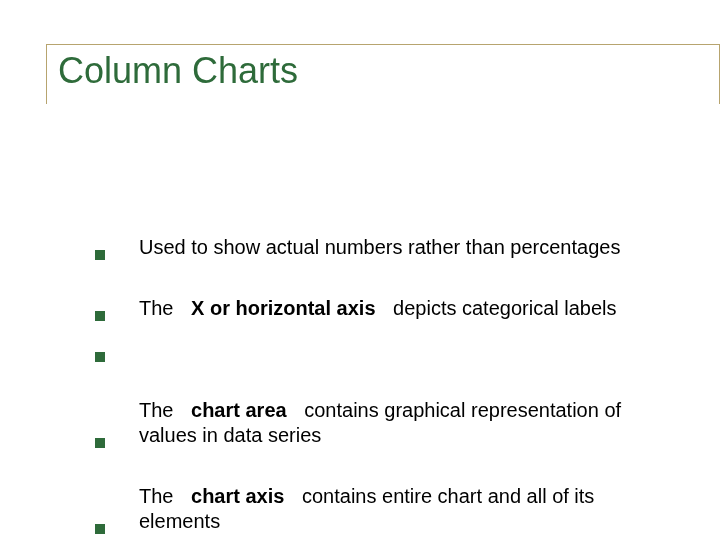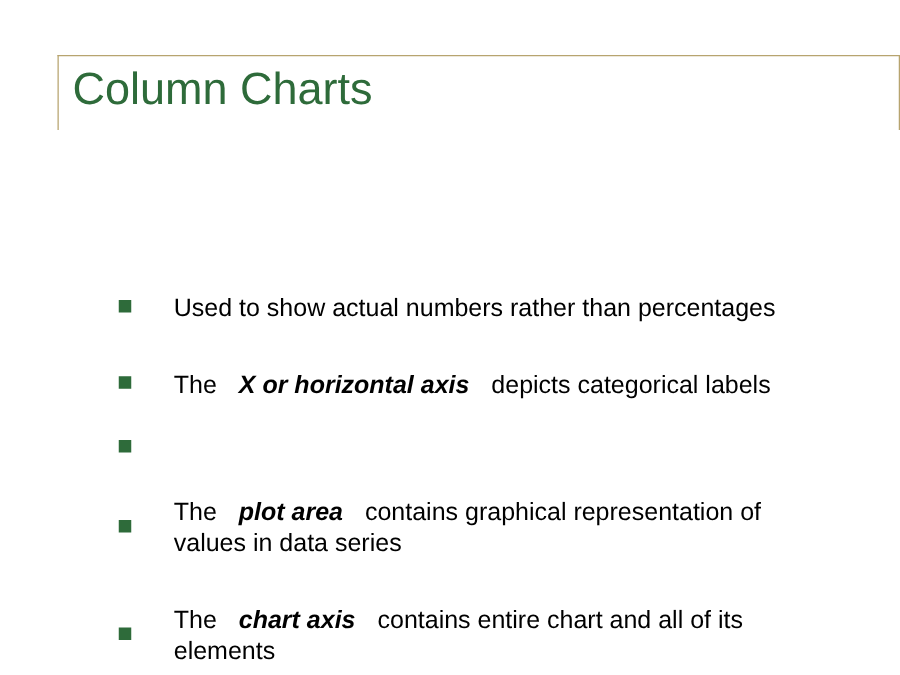--- a/index.html
+++ b/index.html
@@ -32,37 +32,37 @@
     letter-spacing: 0;
   }
   .content {
     position: absolute;
     top: 175px;
     left: 35px;
     right: 40px;
   }
   .bullet-row {
     display: flex;
-    align-items: center;
+    align-items: flex-end;
     margin-bottom: 4px;
   }
   .bullet-icon {
     width: 10px;
     height: 10px;
     background: #2e6b3a;
     margin-top: 7px;
     margin-right: 22px;
     flex-shrink: 0;
   }
   .bullet-text {
     font-size: 20px;
     color: #000000;
     line-height: 1.25;
   }
-  .bullet-text .bi { font-weight: bold; font-style: italic; }
+  .bullet-text .bi { font-weight: bold; }
 </style>
 </head>
 <body>
 
 <div class="title-box"></div>
 <div class="title-text">Column Charts</div>
 
 <div class="content">
   <div class="bullet-row">
     <div class="bullet-icon"></div>
@@ -70,19 +70,19 @@
   </div>
   <div class="bullet-row">
     <div class="bullet-icon"></div>
     <div class="bullet-text">The <span class="bi">X or horizontal axis</span> depicts categorical labels</div>
   </div>
   <div class="bullet-row">
     <div class="bullet-icon"></div>
   </div>
   <div class="bullet-row">
     <div class="bullet-icon"></div>
-    <div class="bullet-text">The <span class="bi">plot area</span> contains graphical representation of values in data series</div>
+    <div class="bullet-text">The <span class="bi">chart area</span> contains graphical representation of values in data series</div>
   </div>
   <div class="bullet-row">
     <div class="bullet-icon"></div>
     <div class="bullet-text">The <span class="bi">chart axis</span> contains entire chart and all of its elements</div>
   </div>
 </div>
 
 </body></html>

